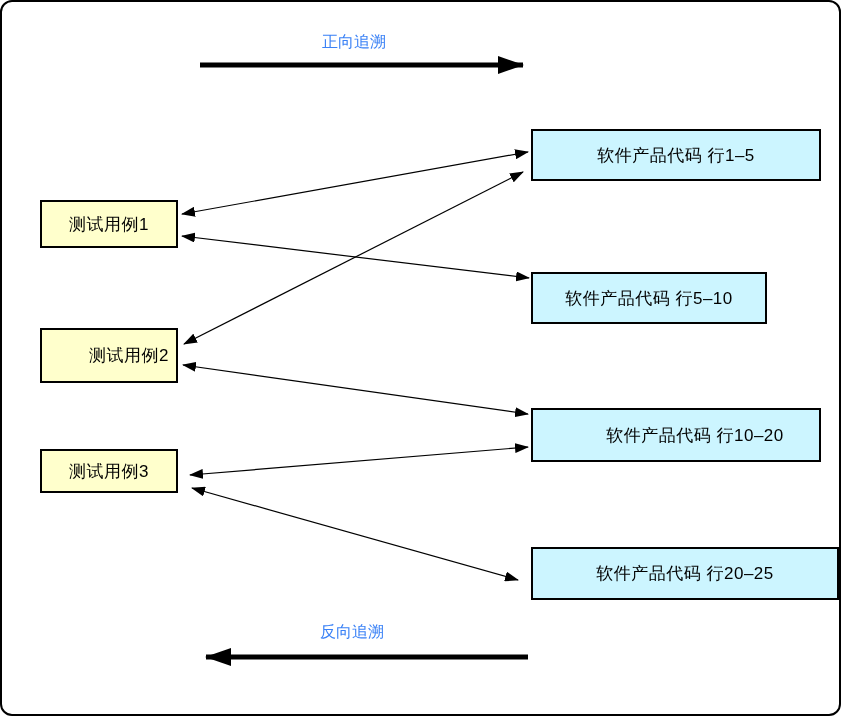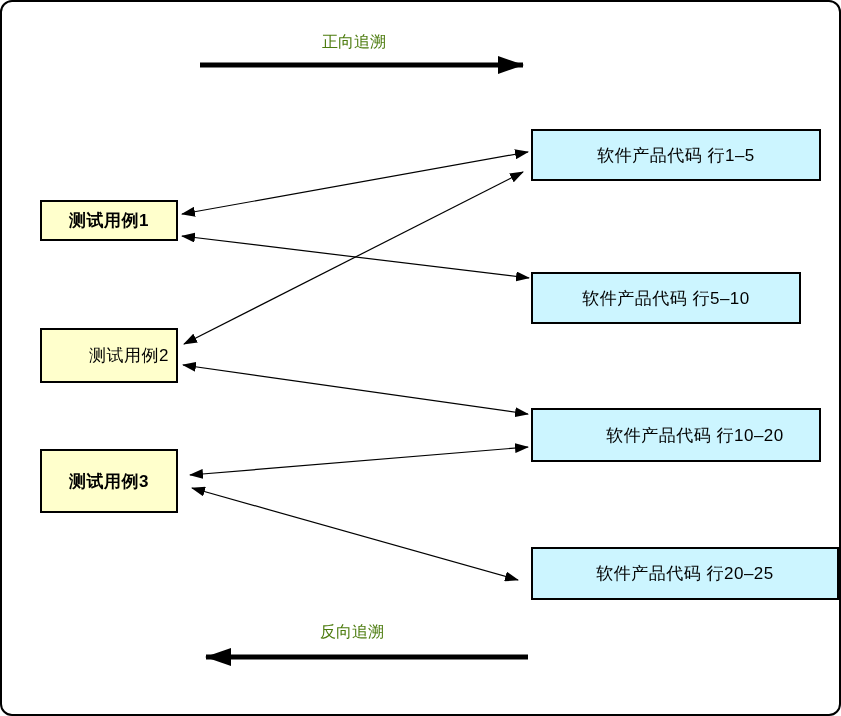--- a/index.html
+++ b/index.html
@@ -34,21 +34,21 @@
     justify-content: center;
     font-size: 17px;
     color: #000000;
     white-space: nowrap;
     letter-spacing: 0.5px;
   }
   .arrow-label {
     position: absolute;
     transform: translate(-50%, 0);
     font-size: 16px;
-    color: #4d7c0f;
+    color: #3b82f6;
     white-space: nowrap;
   }
 </style>
 </head>
 <body>
 
 <div class="canvas" id="canvas">
 
   <svg class="layer" id="arrow-layer" viewBox="0 0 841 716">
     <defs>
@@ -69,20 +69,20 @@
       <line x1="188" y1="473" x2="526" y2="445" stroke="#000000" stroke-width="1.2" marker-start="url(#ah-start)" marker-end="url(#ah-end)"></line>
       <line x1="190" y1="486" x2="516" y2="578" stroke="#000000" stroke-width="1.2" marker-start="url(#ah-start)" marker-end="url(#ah-end)"></line>
       <line x1="198" y1="63" x2="521" y2="63" stroke="#000000" stroke-width="5" marker-end="url(#ah-big)"></line>
       <line x1="526" y1="655" x2="204" y2="655" stroke="#000000" stroke-width="5" marker-end="url(#ah-big)"></line>
     </svg>
 
   <div class="arrow-label" id="forward-label" style="left: 352px; top: 30px;">正向追溯</div>
 
   <div class="arrow-label" id="backward-label" style="left: 350px; top: 620px;">反向追溯</div>
 
-<div class="node" style="left: 38px; top: 198px; width: 138px; height: 41px; background: rgb(255, 255, 204); border-color: rgb(0, 0, 0); font-weight: bold;">测试用例1</div>
+<div class="node" style="left: 38px; top: 198px; width: 138px; height: 48px; background: rgb(255, 255, 204); border-color: rgb(0, 0, 0);">测试用例1</div>
     <div class="node" style="left: 38px; top: 326px; width: 138px; height: 55px; background: rgb(255, 255, 204); border-color: rgb(0, 0, 0); padding-left: 40px;">测试用例2</div>
-    <div class="node" style="left: 38px; top: 447px; width: 138px; height: 64px; background: rgb(255, 255, 204); border-color: rgb(0, 0, 0); font-weight: bold;">测试用例3</div>
+    <div class="node" style="left: 38px; top: 447px; width: 138px; height: 44px; background: rgb(255, 255, 204); border-color: rgb(0, 0, 0);">测试用例3</div>
     <div class="node" style="left: 529px; top: 127px; width: 290px; height: 52px; background: rgb(204, 245, 255); border-color: rgb(0, 0, 0);">软件产品代码 行1–5</div>
-    <div class="node" style="left: 529px; top: 270px; width: 270px; height: 52px; background: rgb(204, 245, 255); border-color: rgb(0, 0, 0);">软件产品代码 行5–10</div>
+    <div class="node" style="left: 529px; top: 270px; width: 236px; height: 52px; background: rgb(204, 245, 255); border-color: rgb(0, 0, 0);">软件产品代码 行5–10</div>
     <div class="node" style="left: 529px; top: 406px; width: 290px; height: 54px; background: rgb(204, 245, 255); border-color: rgb(0, 0, 0); padding-left: 38px;">软件产品代码 行10–20</div>
     <div class="node" style="left: 529px; top: 545px; width: 308px; height: 53px; background: rgb(204, 245, 255); border-color: rgb(0, 0, 0);">软件产品代码 行20–25</div>
   </div>
 
 </body></html>

